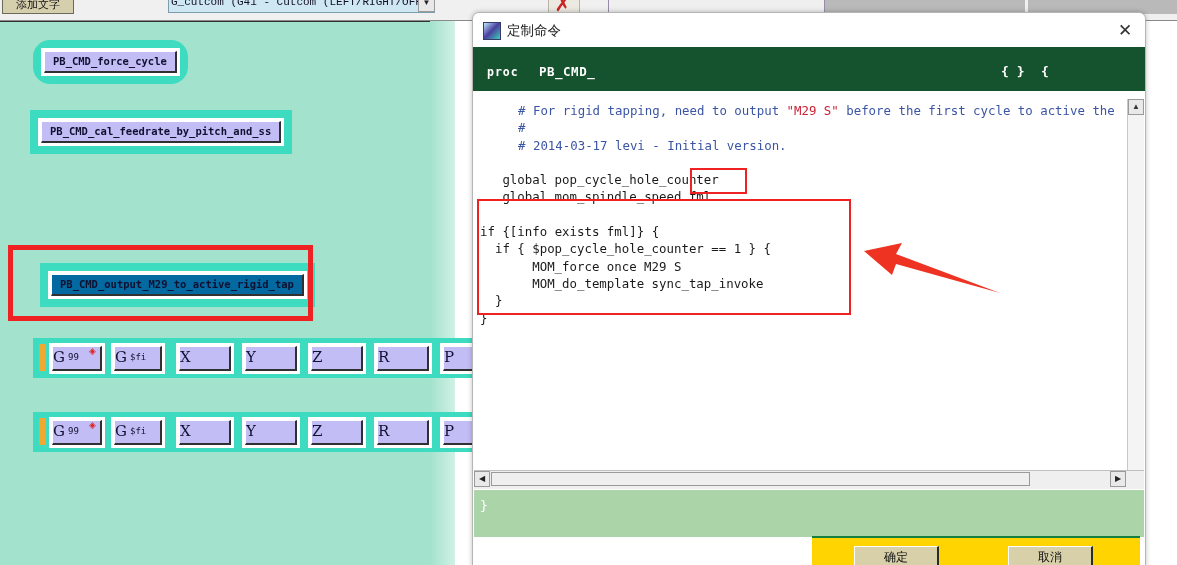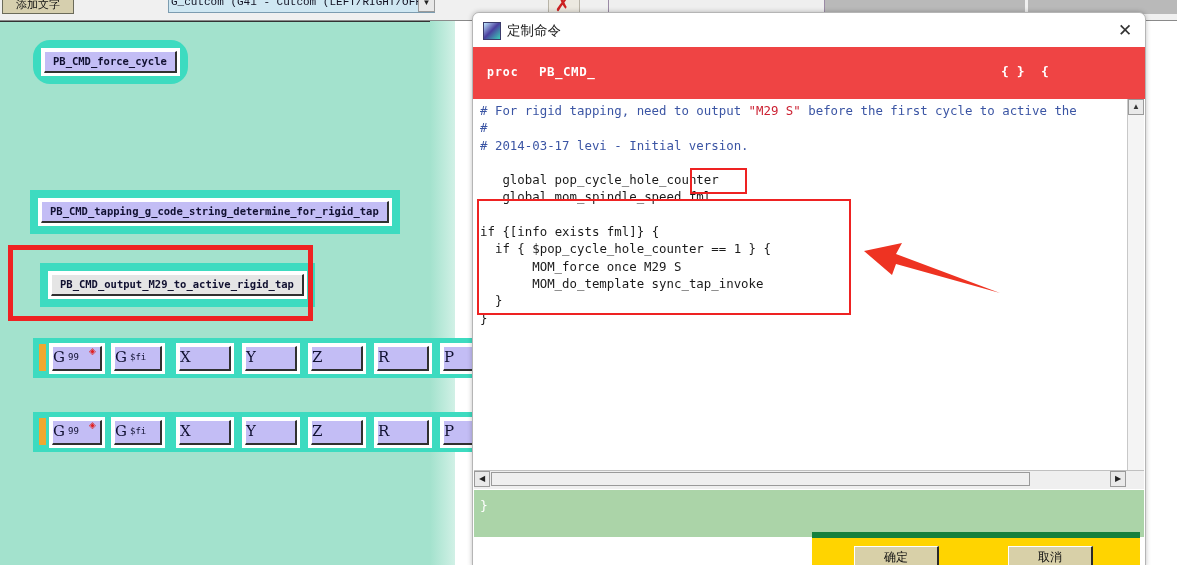--- a/index.html
+++ b/index.html
@@ -34,21 +34,21 @@
   #canvas-right-fade{position:absolute;left:430px;top:21px;width:50px;height:545px;
       background:linear-gradient(to right,#a3e2cd,#ffffff);}
   #canvas-white-right{position:absolute;left:455px;top:21px;width:722px;height:545px;background:#ffffff;}
 
   .cmd-group{position:absolute;background:#3ddbc0;padding:8px;box-sizing:border-box;}
   .cmd-inner{background:#ffffff;padding:3px;box-sizing:border-box;}
   .cmd-btn{background:#c3bdf5;border-top:1px solid #ffffff;border-left:1px solid #ffffff;
       border-right:2px solid #303030;border-bottom:2px solid #303030;
       font-family:"DejaVu Sans Mono","Liberation Mono",monospace;font-size:10.5px;font-weight:bold;color:#101030;
       padding:3px 8px;white-space:nowrap;line-height:13px;}
-  .cmd-btn.selected{background:#e5e5e5;}
+  .cmd-btn.selected{background:#0369a1;}
 
   #selection-box{position:absolute;left:8px;top:245px;width:305px;height:76px;border:5px solid #ee2222;box-sizing:border-box;}
 
   .gcode-row{position:absolute;background:#3ddbc0;height:40px;}
   .gcode-tab{position:absolute;left:6px;top:6px;width:7px;height:27px;background:#f0a830;}
   .g-cell{position:absolute;top:5px;background:#ffffff;padding:3px;box-sizing:border-box;}
   .g-btn{background:#c3bdf5;border-top:1px solid #ffffff;border-left:1px solid #ffffff;
       border-right:2px solid #303030;border-bottom:2px solid #303030;
       font-family:"DejaVu Serif",serif;font-size:15px;color:#101030;
       height:22px;line-height:20px;text-align:left;position:relative;white-space:nowrap;}
@@ -59,38 +59,38 @@
   #dialog{position:absolute;left:472px;top:12px;width:672px;height:553px;background:#ffffff;
       border:1px solid #b5b5b5;border-radius:7px 7px 0 0;box-shadow:0 0 5px rgba(0,0,0,.25);overflow:hidden;}
   #dialog-titlebar{position:absolute;left:0;top:0;width:672px;height:36px;background:#ffffff;border-radius:7px 7px 0 0;}
   #dialog-app-icon{position:absolute;left:10px;top:9px;width:16px;height:16px;
       background:linear-gradient(135deg,#bfe8ff 0%,#4a3f9e 48%,#3ad0b8 100%);border:1px solid #3a3a6a;}
   #dialog-title-text{position:absolute;left:34px;top:8px;font-size:13.5px;color:#1a1a1a;
       font-family:"DejaVu Sans",sans-serif;line-height:18px;}
   #dialog-close{position:absolute;right:10px;top:8px;width:20px;height:20px;color:#333;font-size:17px;
       line-height:19px;text-align:center;font-family:"DejaVu Sans",sans-serif;}
 
-  #proc-bar{position:absolute;left:0;top:34px;width:672px;height:52px;background:#ef4444;}
+  #proc-bar{position:absolute;left:0;top:34px;width:672px;height:44px;background:#14532d;}
   #proc-keyword{position:absolute;left:14px;top:18px;font-family:"DejaVu Sans Mono",monospace;font-size:11.5px;
       font-weight:bold;color:#ffffff;letter-spacing:1px;}
   #proc-prefix{position:absolute;left:66px;top:17px;font-family:"DejaVu Sans Mono",monospace;font-size:12.5px;
       font-weight:bold;color:#ffffff;letter-spacing:0.5px;}
   #proc-name-input{position:absolute;left:119px;top:15px;width:386px;height:17px;background:#ffffff;
       border:1px solid #8f8f8f;font-family:"DejaVu Sans Mono",monospace;font-size:12px;color:#101010;
       line-height:17px;padding-left:3px;box-sizing:border-box;white-space:nowrap;overflow:hidden;}
   #proc-brace-pair{position:absolute;left:528px;top:17px;font-family:"DejaVu Sans Mono",monospace;font-size:13px;
       font-weight:bold;color:#ffffff;}
   #proc-brace-open{position:absolute;left:568px;top:17px;font-family:"DejaVu Sans Mono",monospace;font-size:13px;
       font-weight:bold;color:#ffffff;}
 
   #editor{position:absolute;left:1px;top:86px;width:670px;height:390px;background:#ffffff;overflow:hidden;}
   #code{position:absolute;left:6px;top:3px;width:640px;
       font-family:"DejaVu Sans Mono","Liberation Mono",monospace;font-size:12.4px;line-height:17.3px;
       white-space:pre;color:#23408e;}
-  .tok-comment{color:#3b55a4;}
+  .tok-comment{color:#3b55a4;margin-left:38px;}
   .tok-str{color:#cc2233;}
   .tok-kw{color:#8a2f8a;text-align:right;}
   .tok-plain{color:#1a1a1a;}
   .tok-proc{color:#2aa8c8;}
   .tok-punc{color:#c03040;}
 
   #fml-highlight{position:absolute;left:690px;top:168px;width:57px;height:26px;border:2.5px solid #ee2222;box-sizing:border-box;}
   #code-highlight{position:absolute;left:477px;top:199px;width:374px;height:116px;border:2.5px solid #ee2222;box-sizing:border-box;}
 
   #vscroll{position:absolute;right:1px;top:86px;width:16px;height:390px;background:#f4f4f4;border-left:1px solid #c8c8c8;}
@@ -102,21 +102,21 @@
   #hscroll-left{position:absolute;left:0;top:0;width:16px;height:16px;background:#e9e9e9;border:1px solid #9a9a9a;
       box-sizing:border-box;font-size:8px;line-height:14px;text-align:center;color:#222;}
   #hscroll-right{position:absolute;right:18px;top:0;width:16px;height:16px;background:#e9e9e9;border:1px solid #9a9a9a;
       box-sizing:border-box;font-size:8px;line-height:14px;text-align:center;color:#222;}
   #hscroll-thumb{position:absolute;left:17px;top:1px;width:539px;height:14px;background:#efefef;border:1px solid #9a9a9a;box-sizing:border-box;}
 
   #end-brace-bar{position:absolute;left:1px;bottom:29px;width:670px;height:47px;background:#abd4a8;}
   #end-brace{position:absolute;left:6px;top:8px;font-family:"DejaVu Sans Mono",monospace;font-size:13px;color:#ffffff;}
 
   #btn-bar-left{position:absolute;left:5px;bottom:0px;width:313px;height:28px;background:#ffd400;border-top:2px solid #141414;}
-  #btn-bar-right{position:absolute;right:5px;bottom:0px;width:328px;height:28px;background:#ffd400;border-top:6px solid #15803d;}
+  #btn-bar-right{position:absolute;right:5px;bottom:0px;width:328px;height:28px;background:#ffd400;border-top:2px solid #15803d;}
   .dlg-btn{position:absolute;top:8px;height:22px;background:#d8d0a8;border-top:1px solid #ffffff;border-left:1px solid #ffffff;
       border-right:2px solid #2a2a2a;border-bottom:2px solid #2a2a2a;font-family:"DejaVu Sans",sans-serif;font-size:12px;
       color:#101010;text-align:center;line-height:21px;}
 
   
   #annot-arrow{position:absolute;left:862px;top:237px;width:140px;height:64px;}
 </style>
 </head>
 <body>
 
@@ -140,26 +140,26 @@
   <div id="panel-a"></div>
   <div id="panel-b"></div>
   <div id="panel-c"></div>
 
   <div class="cmd-group" style="left:33px;top:40px;border-radius:17px;">
     <div class="cmd-inner">
       <div class="cmd-btn">PB_CMD_force_cycle</div>
     </div>
   </div>
 
-
-  <div class="cmd-group" style="left:30px;top:190px;">
+  <div class="cmd-group" style="left:30px;top:110px;">
     <div class="cmd-inner">
-      <div class="cmd-btn">PB_CMD_tapping_g_code_string_determine_for_rigid_tap</div>
-    </div>
-  </div>
+      <div class="cmd-btn">PB_CMD_cal_feedrate_by_pitch_and_ss</div>
+    </div>
+  </div>
+
 
   <div class="cmd-group" style="left:40px;top:263px;">
     <div class="cmd-inner">
       <div class="cmd-btn selected">PB_CMD_output_M29_to_active_rigid_tap</div>
     </div>
   </div>
 
   <div id="selection-box"></div>
 
   <div class="gcode-row" style="left:33px;top:338px;width:445px;">

